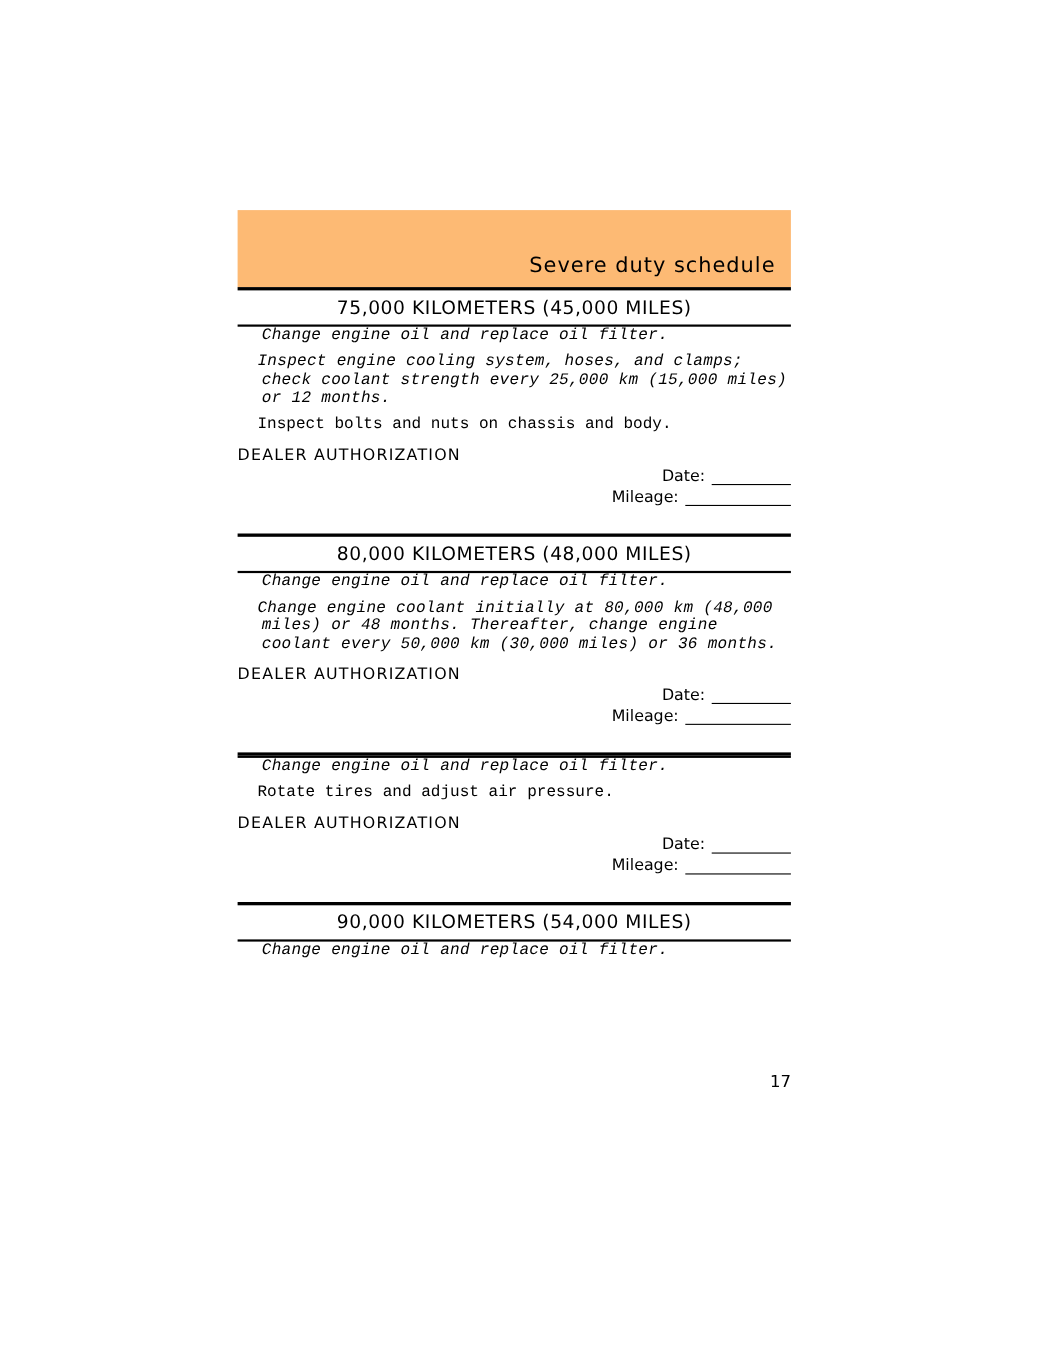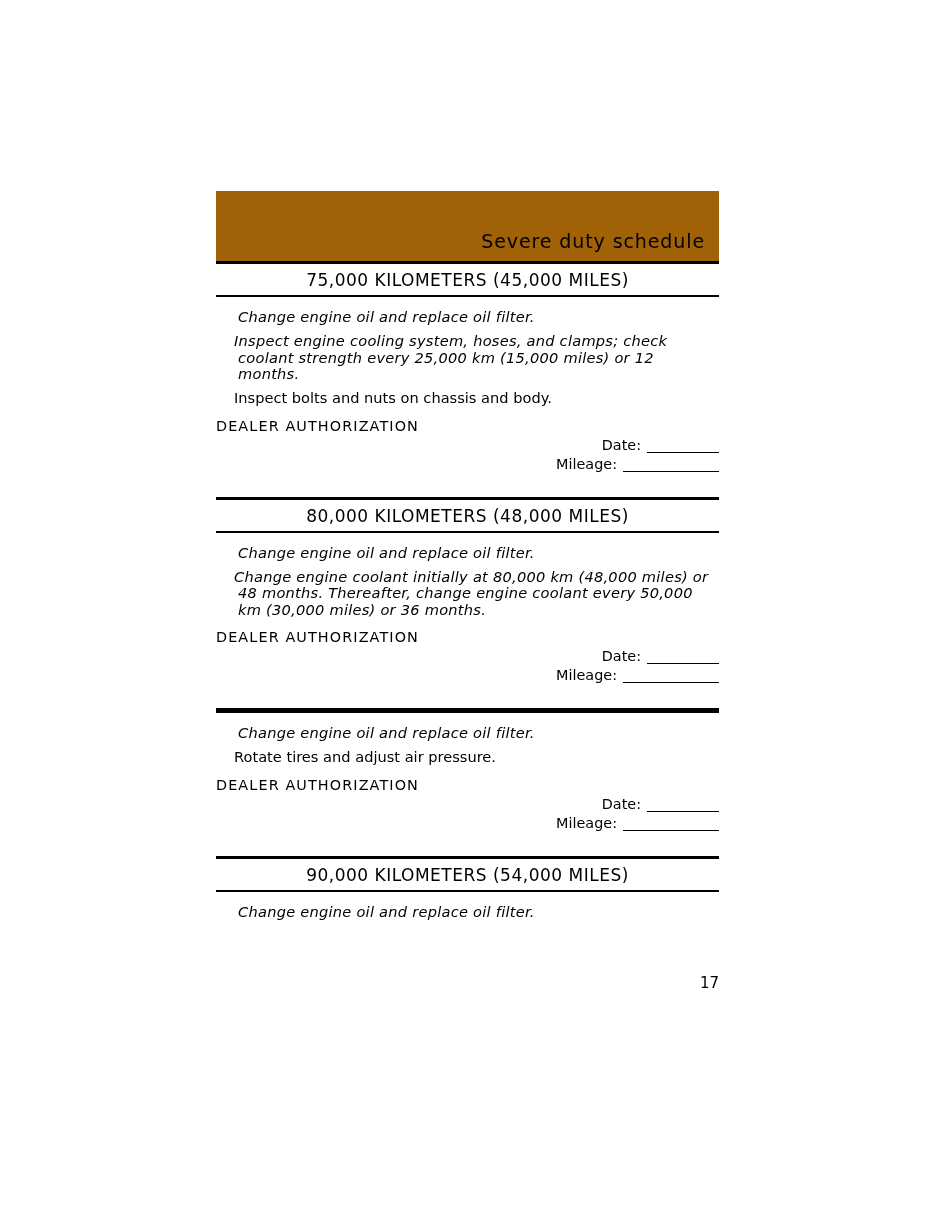--- a/index.html
+++ b/index.html
@@ -23,21 +23,21 @@
   }
   .content {
     position: absolute;
     left: 216px;
     top: 191px;
     width: 503px;
   }
   
   .header-band {
     height: 70px;
-    background: #a16207;
+    background: #fdba74;
     position: relative;
   }
   .header-title {
     position: absolute;
     right: 14px;
     bottom: 9px;
     font-size: 19px;
     letter-spacing: 0.9px;
     color: #000;
     white-space: nowrap;
@@ -57,21 +57,21 @@
     background: #000;
     width: 100%;
   }
   .section-head {
     text-align: center;
     font-size: 17px;
     letter-spacing: 0.5px;
     padding: 6px 0 5px 0;
   }
   .items {
-    padding-top: 12px;
+    font-family: Liberation Mono, monospace;
   }
   .item {
     font-size: 14.6px;
     line-height: 1.12;
     margin: 0 0 8px 0;
     padding-left: 18px;
     text-indent: 0;
   }
   .item.ital {
     font-style: italic;

